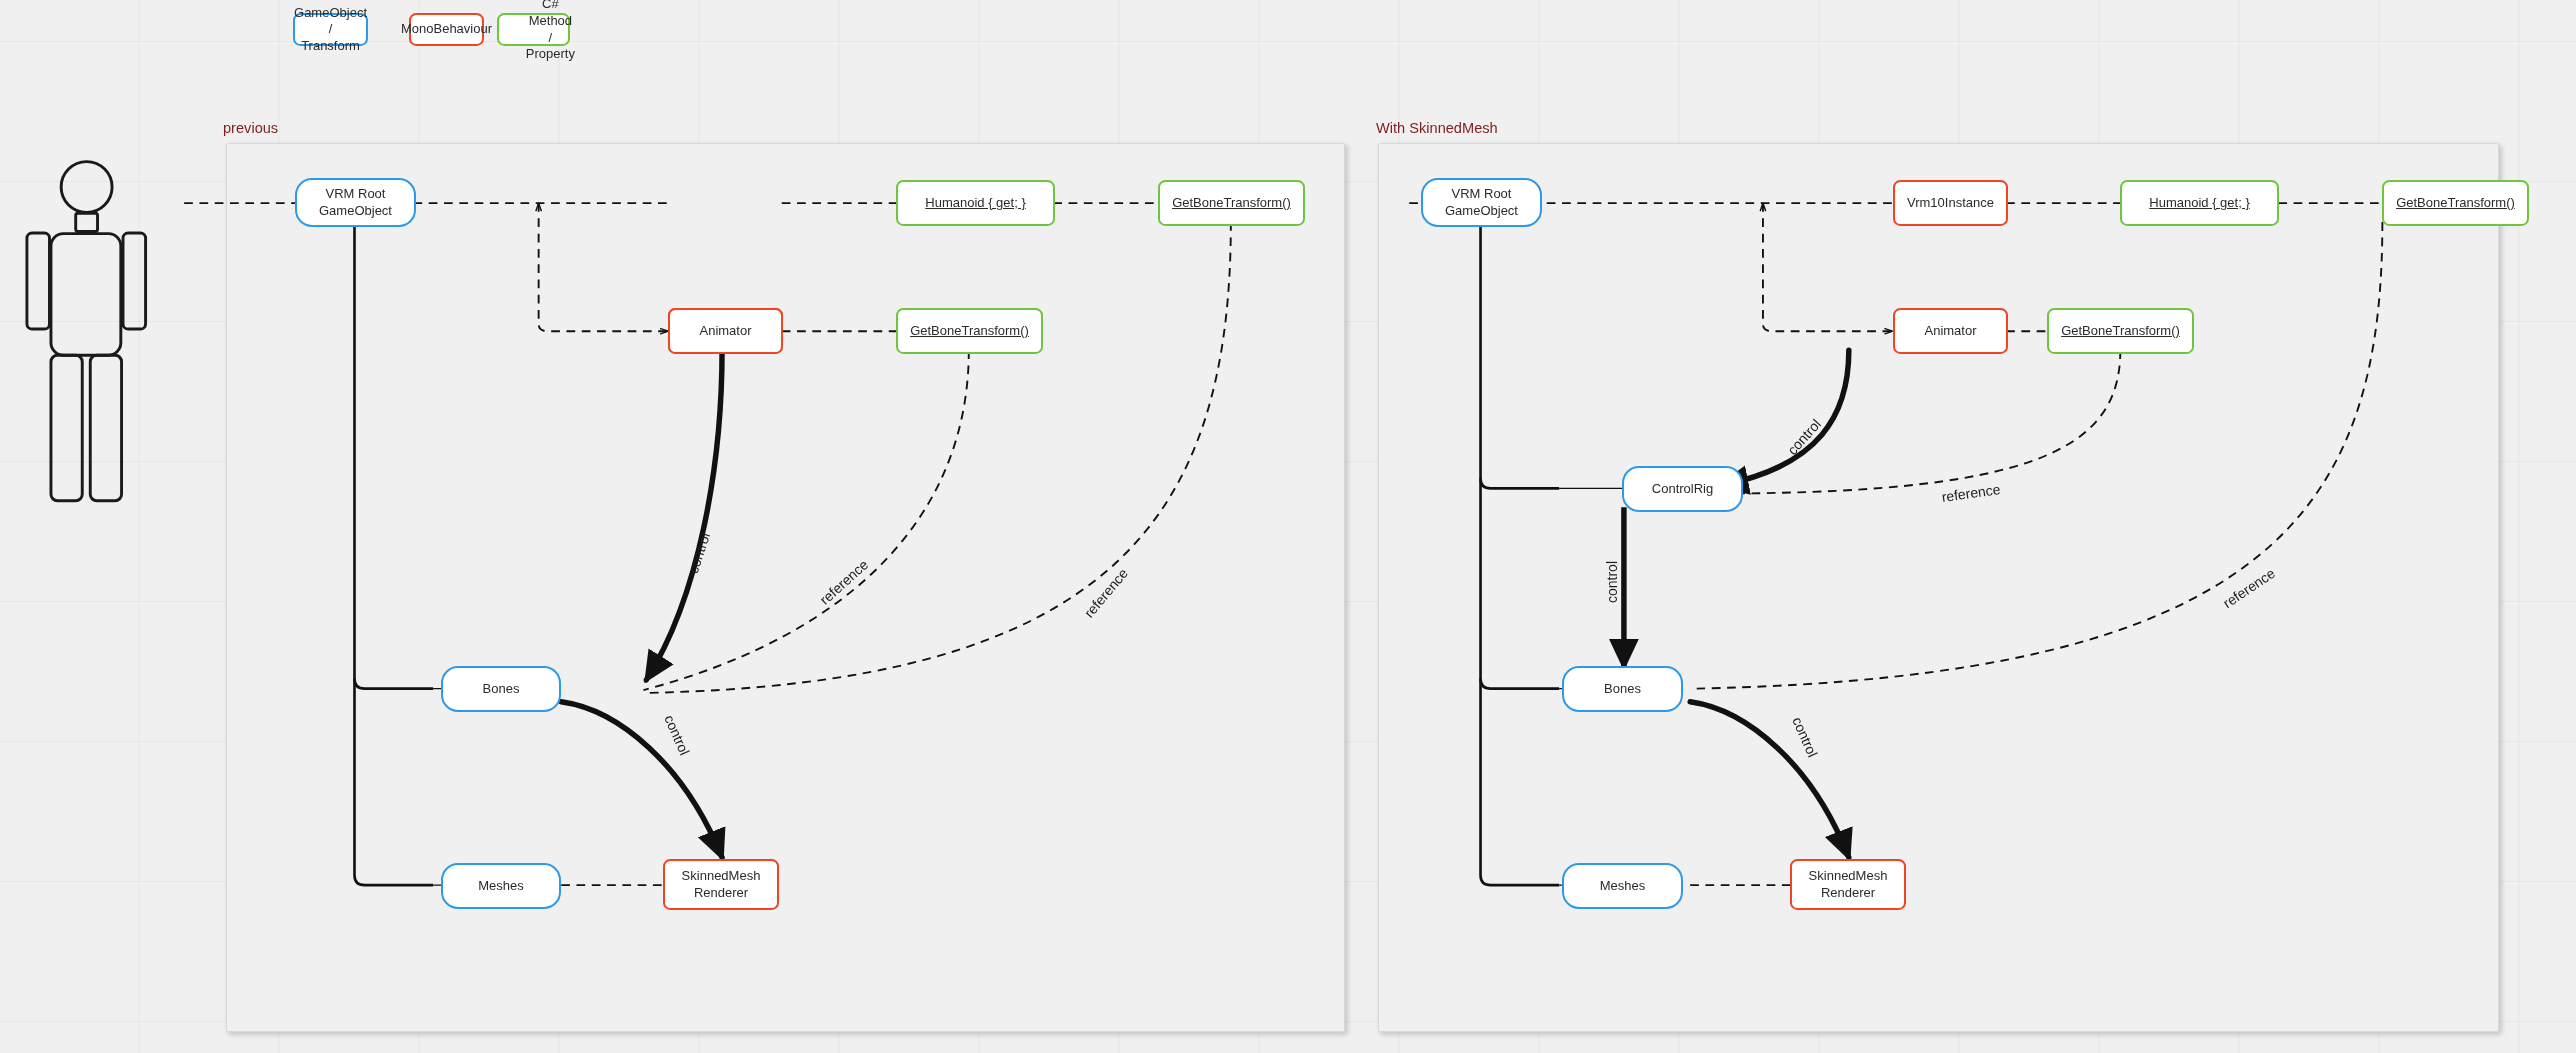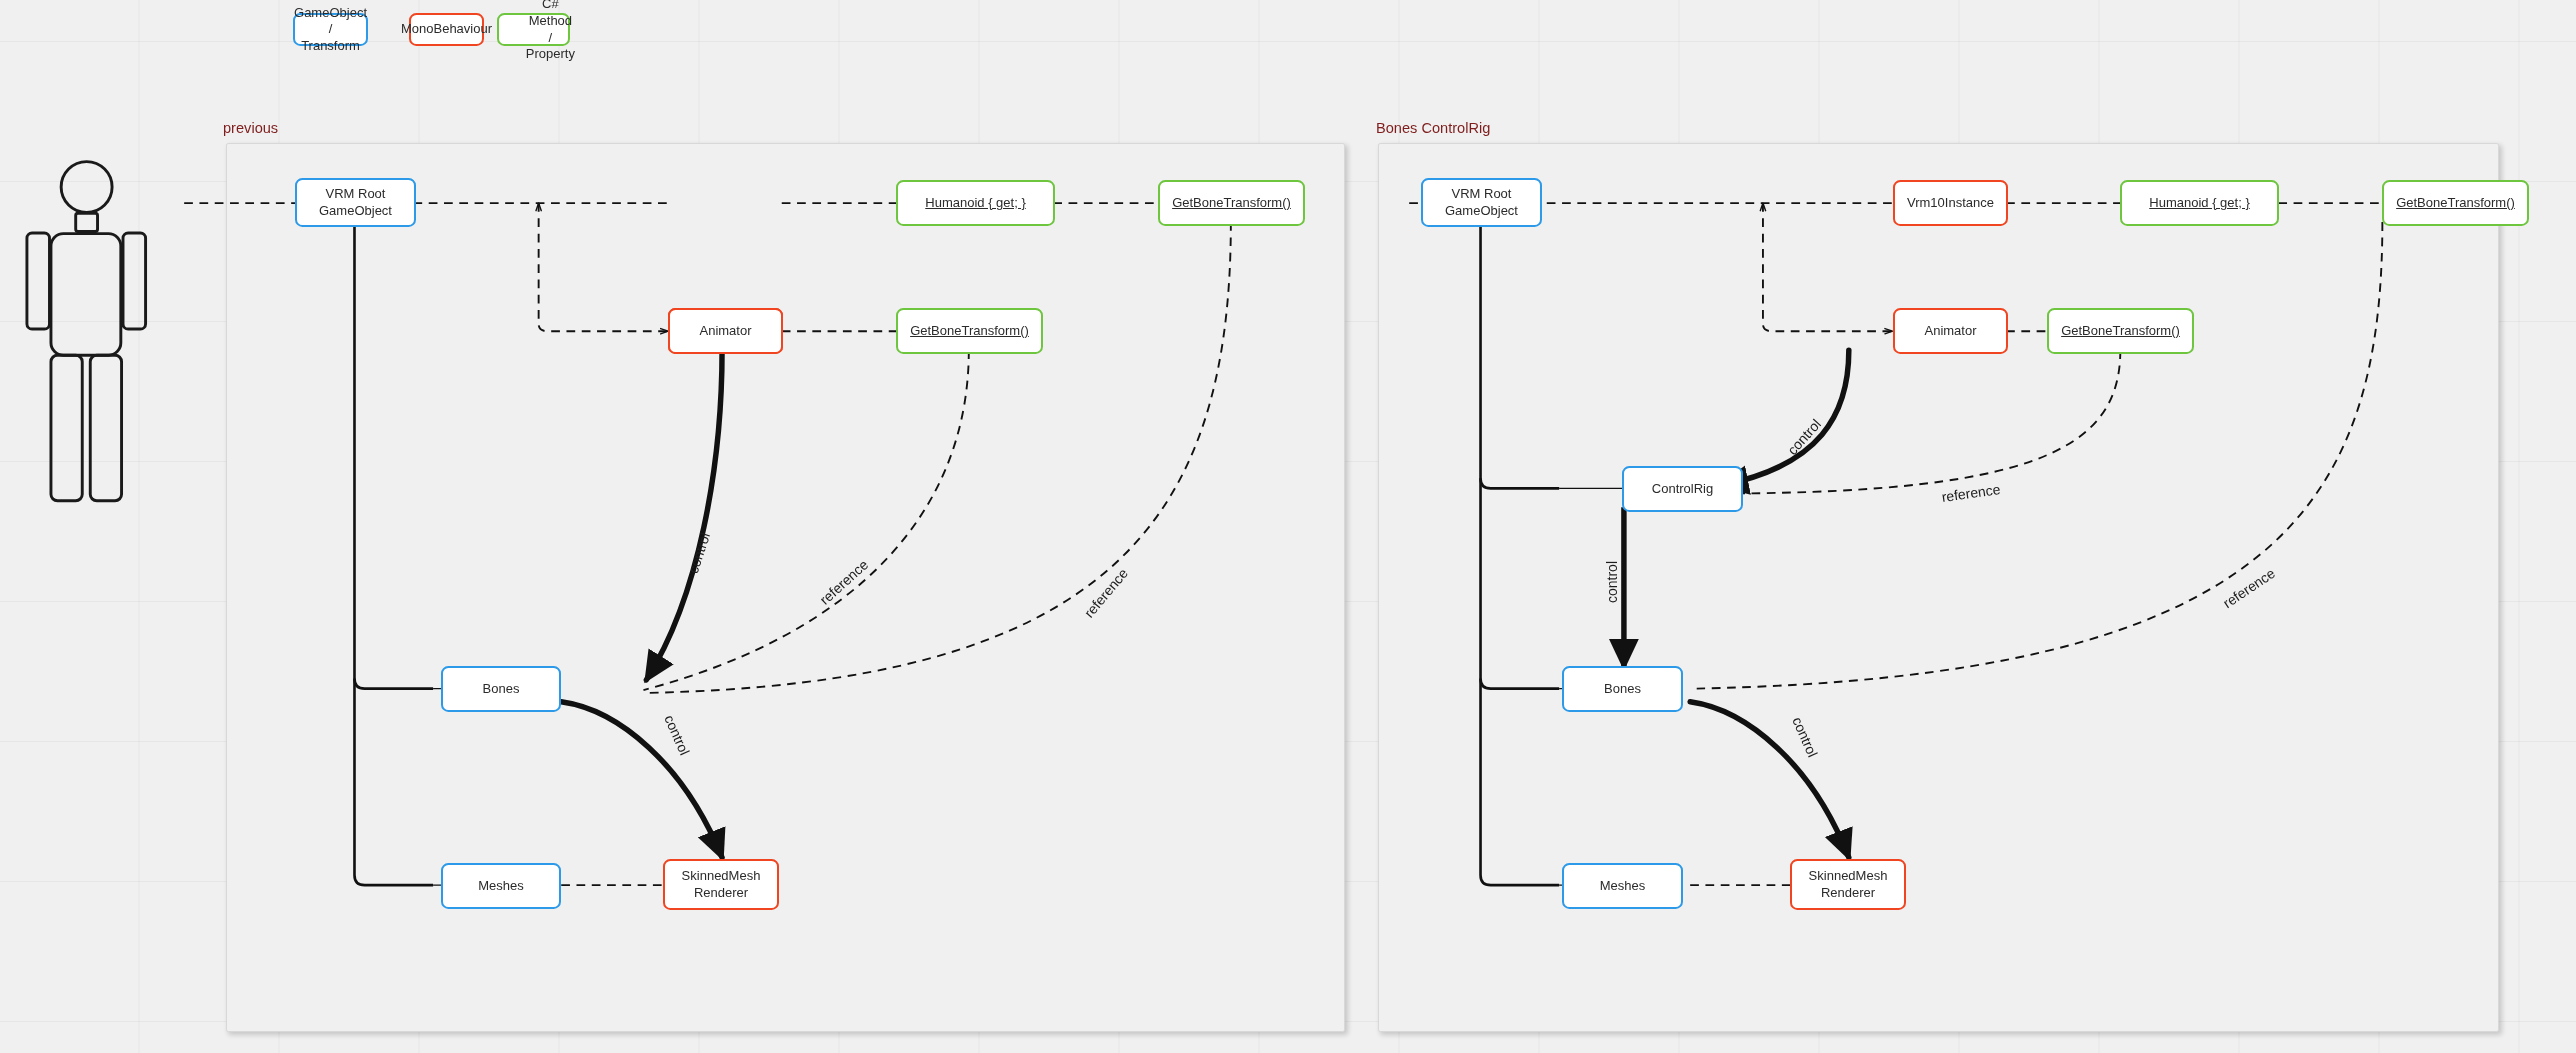--- a/index.html
+++ b/index.html
@@ -47,21 +47,21 @@
   }
 
   
   .node{
     position:absolute;background:#fff;border-radius:7.3px;
     border:2.2px solid #999;box-sizing:border-box;
     display:flex;align-items:center;justify-content:center;
     font-size:13px;line-height:1.25;color:#2b2b2b;text-align:center;
     z-index:6;
   }
-  .node.blue{border-color:#2c9ae8;}
+  .node.blue{border-color:#2c9ae8;border-radius:17px;}
   .node.red{border-color:#f04520;align-items:center;}
   .node.green{border-color:#6ec63f;text-decoration:underline;}
 
   
   .edge-label{
     position:absolute;font-size:14px;color:#1d1d1d;white-space:nowrap;
     transform-origin:0 0;z-index:7;
   }
 </style>
 </head>
@@ -93,21 +93,21 @@
       <rect x="37" y="320" width="31" height="132" rx="7"></rect>
       <rect x="169" y="320" width="31" height="132" rx="7"></rect>
       <rect x="70" y="488" width="43" height="200" rx="9"></rect>
       <rect x="124" y="488" width="43" height="200" rx="9"></rect>
     </g>
   </svg>
 
   <div class="panel-title" style="left:223px;top:120px;">previous</div>
   <div class="panel" style="left:226px;top:143px;width:1119px;height:889px;"></div>
 
-  <div class="panel-title" style="left:1376px;top:120px;">Bones ControlRig</div>
+  <div class="panel-title" style="left:1376px;top:120px;">With SkinnedMesh</div>
   <div class="panel" style="left:1378px;top:143px;width:1121px;height:889px;"></div>
 
   <svg class="svg-layer" style="z-index:4;" viewBox="0 0 3539 1448" width="2576" height="1054">
     <defs>
       <marker id="arrowFat" viewBox="0 0 10 10" refX="8.2" refY="5" markerWidth="6.2" markerHeight="6.2" orient="auto-start-reverse">
         <path d="M0,0.6 L9.4,5 L0,9.4 z" fill="#111"></path>
       </marker>
       <marker id="arrowThin" viewBox="0 0 10 10" refX="9" refY="5" markerWidth="5" markerHeight="5" orient="auto-start-reverse">
         <path d="M1,2.2 L9,5 L1,7.8" fill="none" stroke="#111" stroke-width="1.5" stroke-linecap="round" stroke-linejoin="round"></path>
       </marker>

